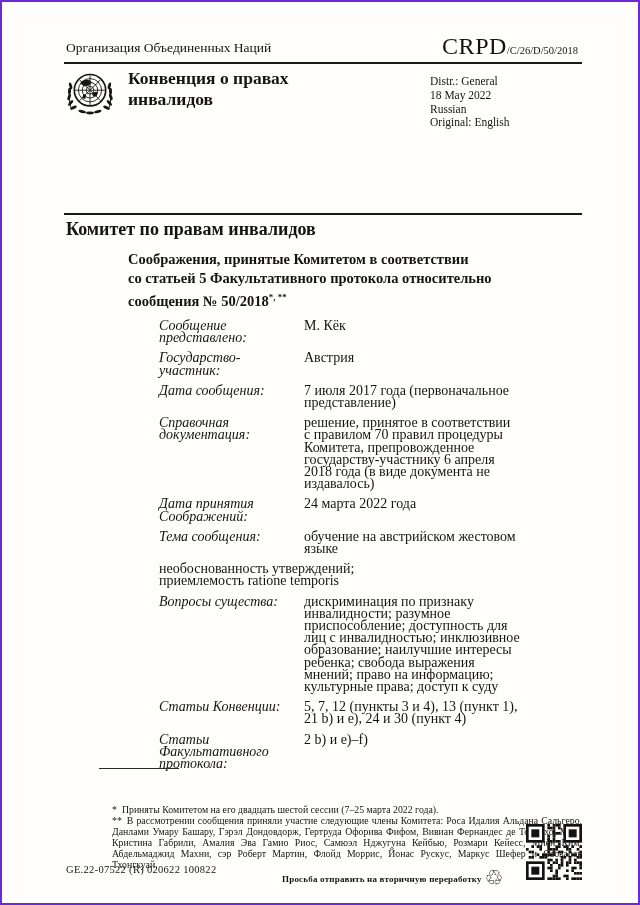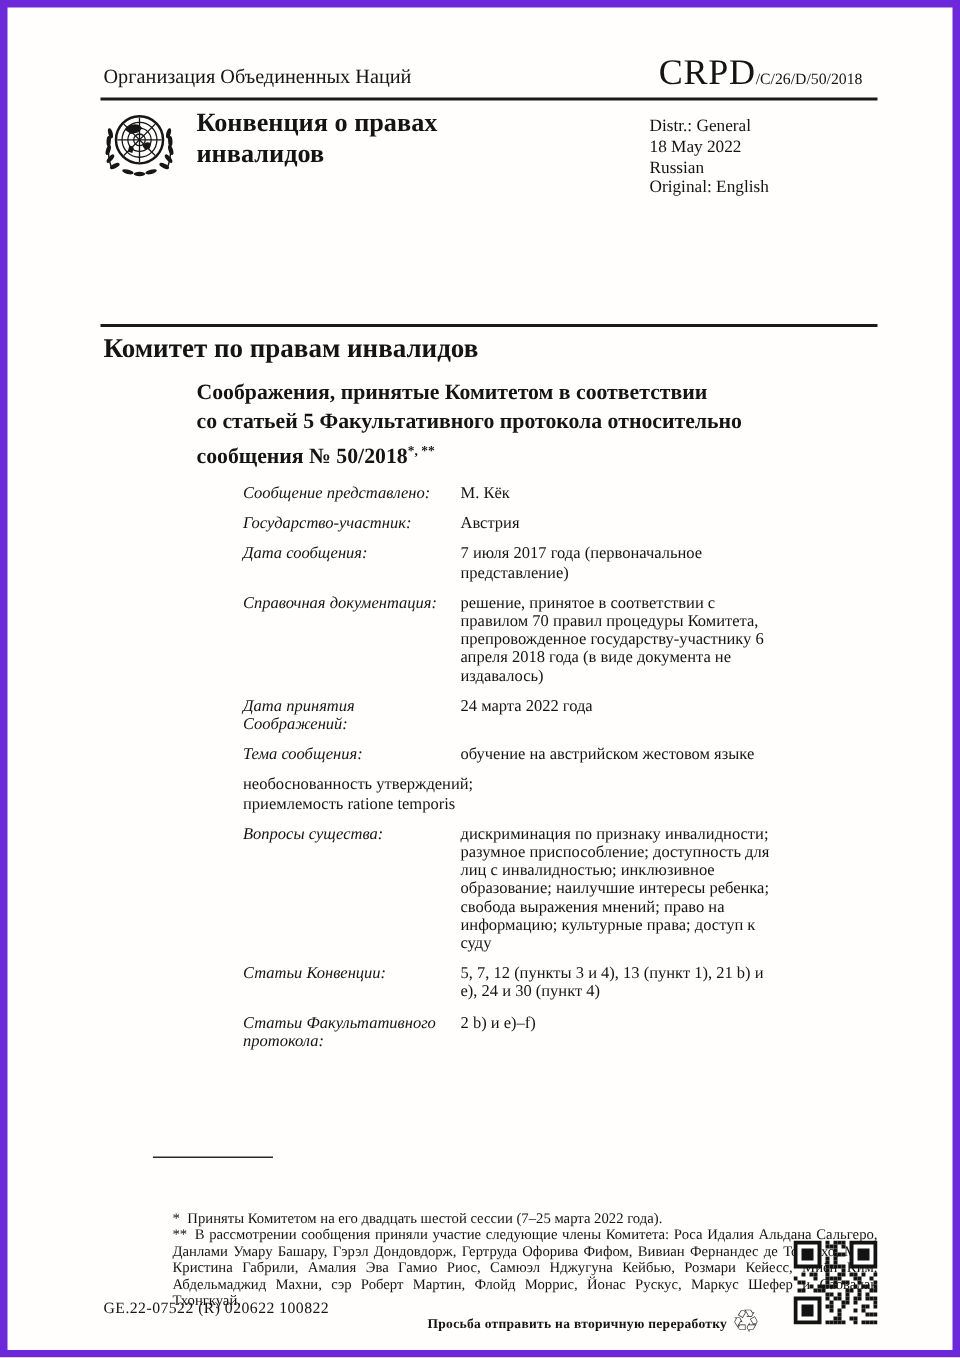--- a/index.html
+++ b/index.html
@@ -1,36 +1,36 @@
 <!DOCTYPE html>
 <html><head>
 <meta charset="utf-8">
 <style>
   html,body{margin:0;padding:0;background:#ffffff;}
   .page{
     position:relative;width:640px;height:905px;background:#fffefd;
     font-family:"Liberation Serif", serif;color:#141414;overflow:hidden;
-    border:5px solid #6d28d9;box-sizing:border-box;
+    border:2px solid #6d28d9;box-sizing:border-box;
   }
   .org-name{position:absolute;left:64px;top:38px;font-size:13.5px;}
   .doc-symbol{position:absolute;right:60px;top:31px;white-space:nowrap;}
   .sym-main{font-size:24px;letter-spacing:.5px;margin-top:48px;}
   .sym-suffix{font-size:10.5px;}
   .rule{position:absolute;left:62px;width:518px;background:#1a1a1a;}
   .rule-top{top:60px;height:2px;}
   .rule-mid{top:211px;height:2px;}
   .un-emblem{position:absolute;left:57px;top:64px;width:62px;height:62px;}
   .conv-title{position:absolute;left:126px;top:66px;font-size:17.5px;font-weight:bold;line-height:21px;}
   .conv-title span{display:block;}
   .distr{position:absolute;left:428px;top:73px;font-size:11.5px;line-height:13.8px;}
   .committee{position:absolute;left:64px;top:217px;font-size:18px;font-weight:bold;}
   .doc-title{position:absolute;left:126px;top:248px;font-size:14.5px;font-weight:bold;line-height:19px;width:400px;}
   .doc-title .t-line{display:block;}
   .fn-mark{font-size:9px;font-weight:bold;}
-  .meta-table{position:absolute;left:157px;top:318px;width:424px;font-size:11px;line-height:12.2px;}
+  .meta-table{position:absolute;left:157px;top:318px;width:424px;font-size:14px;line-height:12.2px;}
   .meta-row{display:flex;margin-bottom:8px;}
   .meta-label{width:145px;flex:0 0 145px;font-style:italic;padding-right:6px;box-sizing:border-box;}
   .meta-value{width:216px;flex:0 0 216px;}
   .it{}
   .fn-sep{position:absolute;left:97px;top:766px;width:80px;height:1px;background:#2a2a2a;}
   .footnotes{position:absolute;left:110px;top:802px;width:470px;font-size:9.8px;line-height:11px;text-align:justify;}
   .footnotes p{margin:0;}
   .fn-marker{margin-right:5px;}
   .ge{position:absolute;left:64px;top:862px;font-size:10.5px;letter-spacing:.3px;}
   .recycle-line{position:absolute;left:280px;top:866px;width:236px;display:flex;justify-content:flex-start;align-items:center;}

